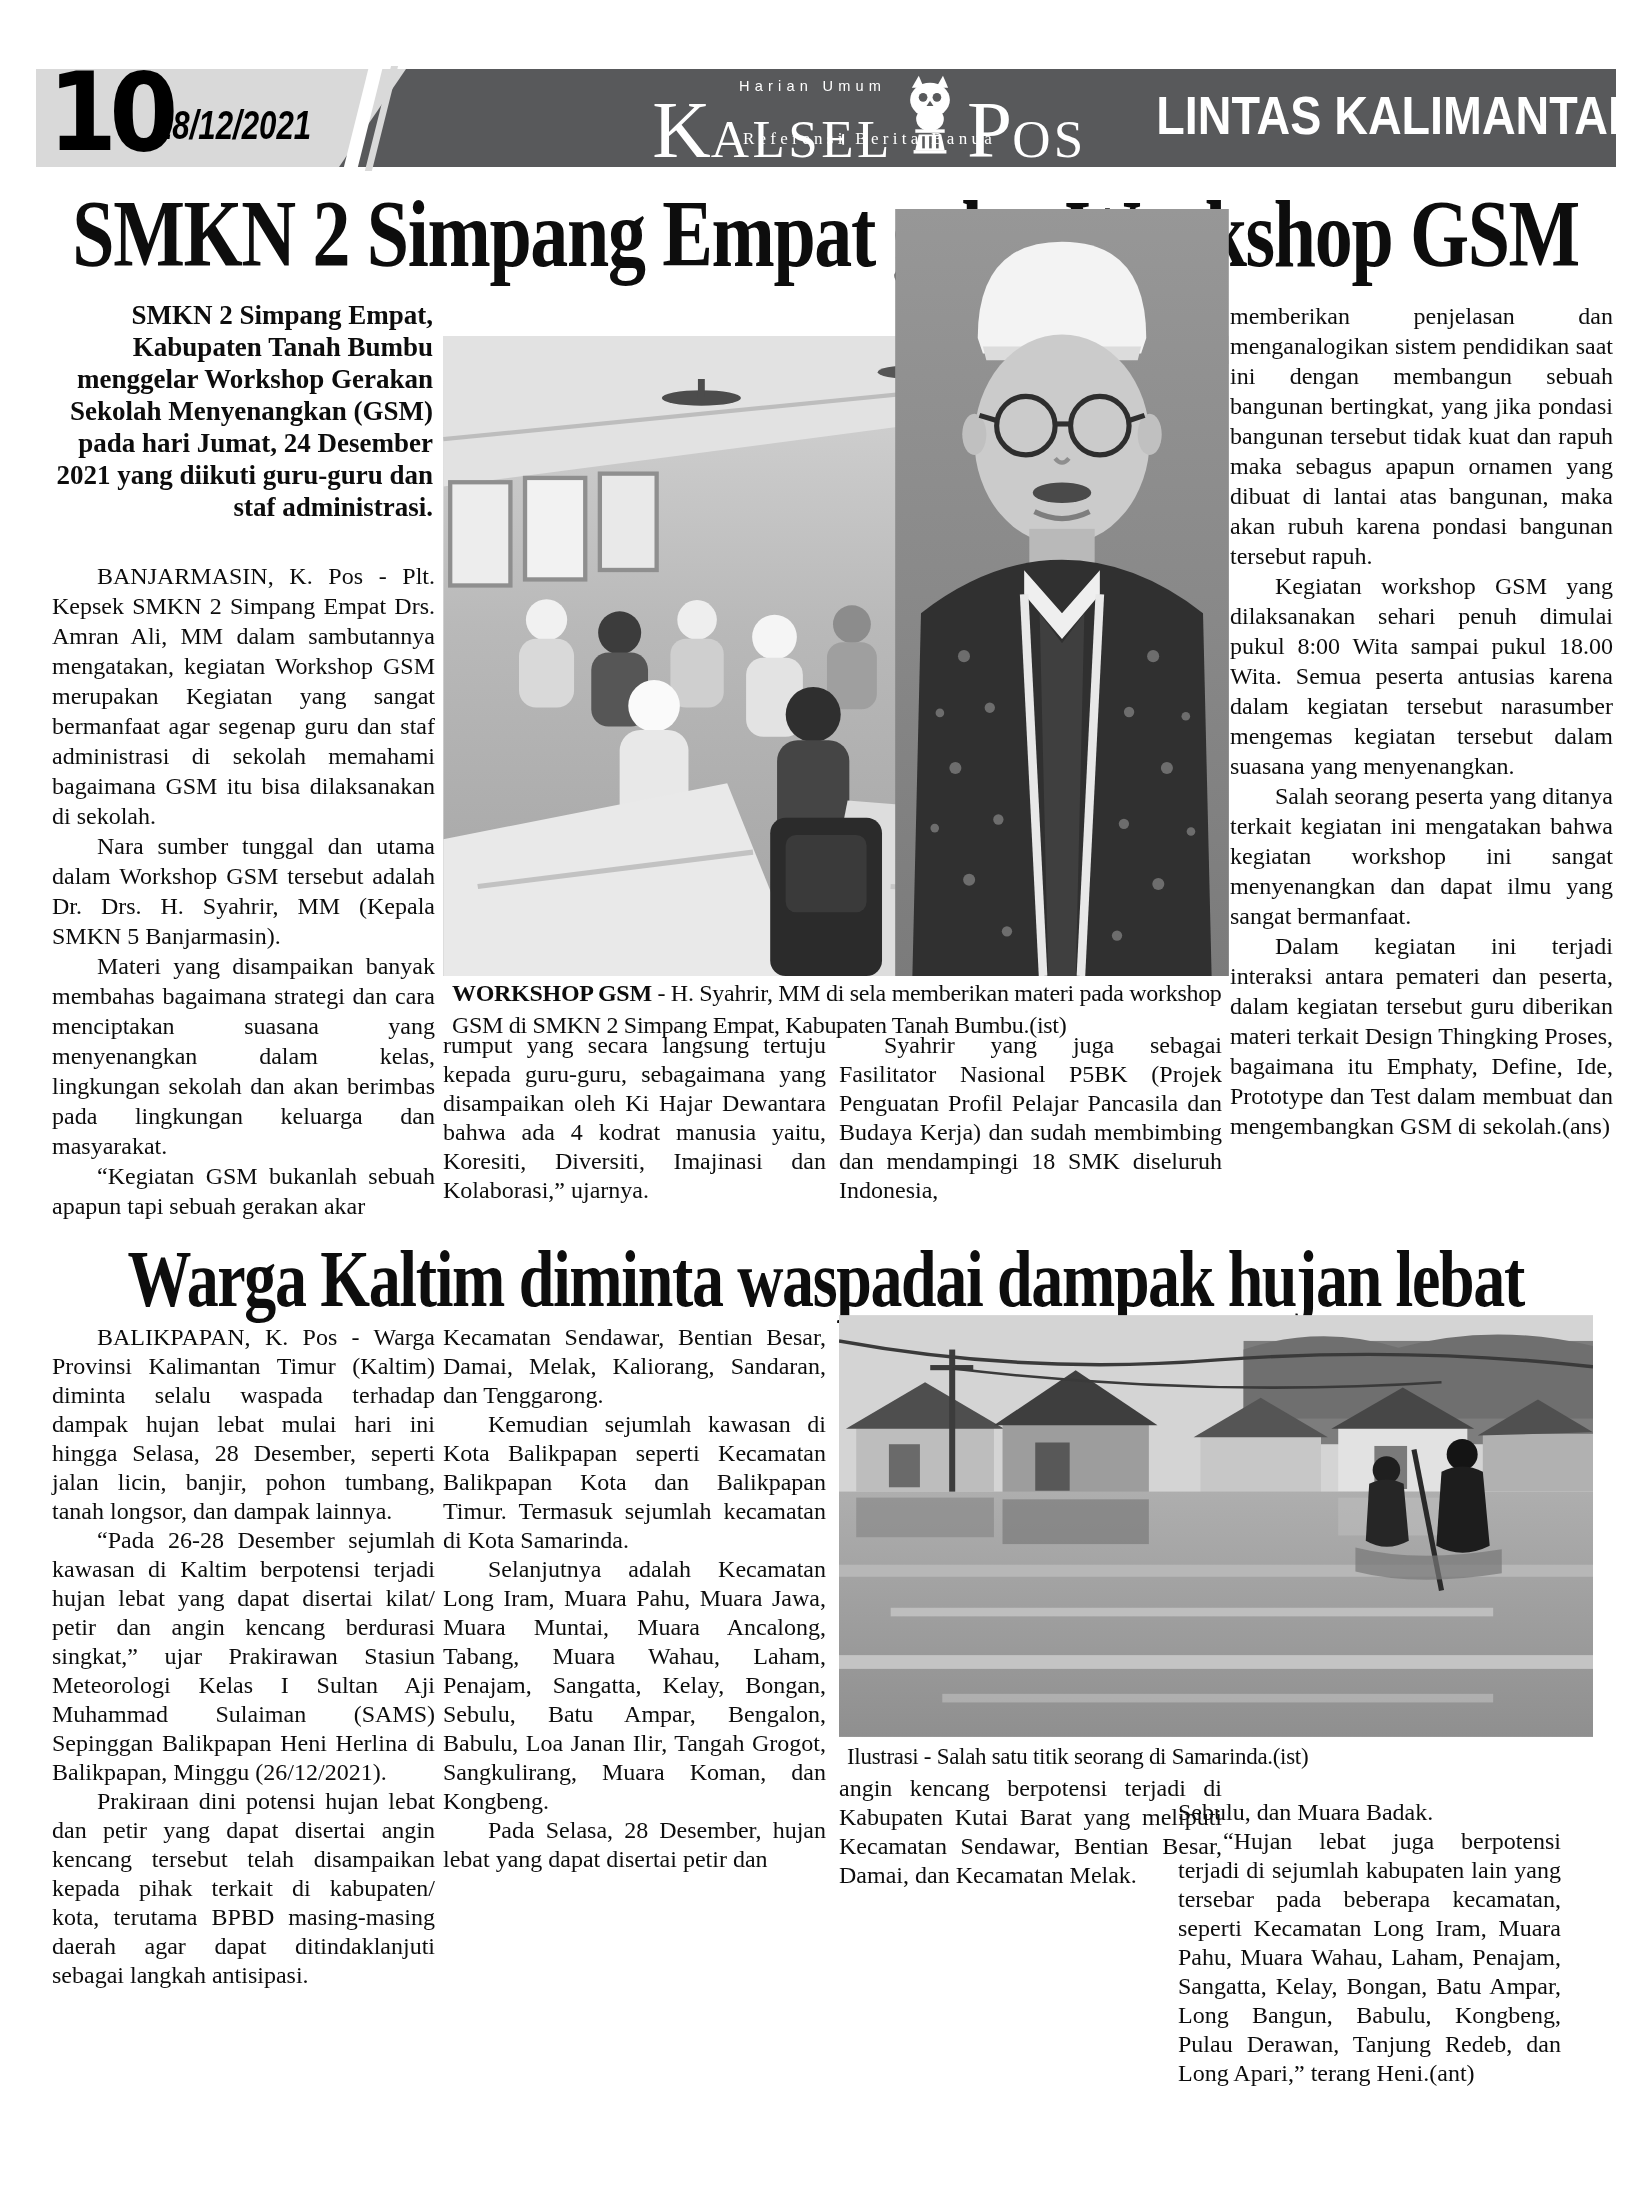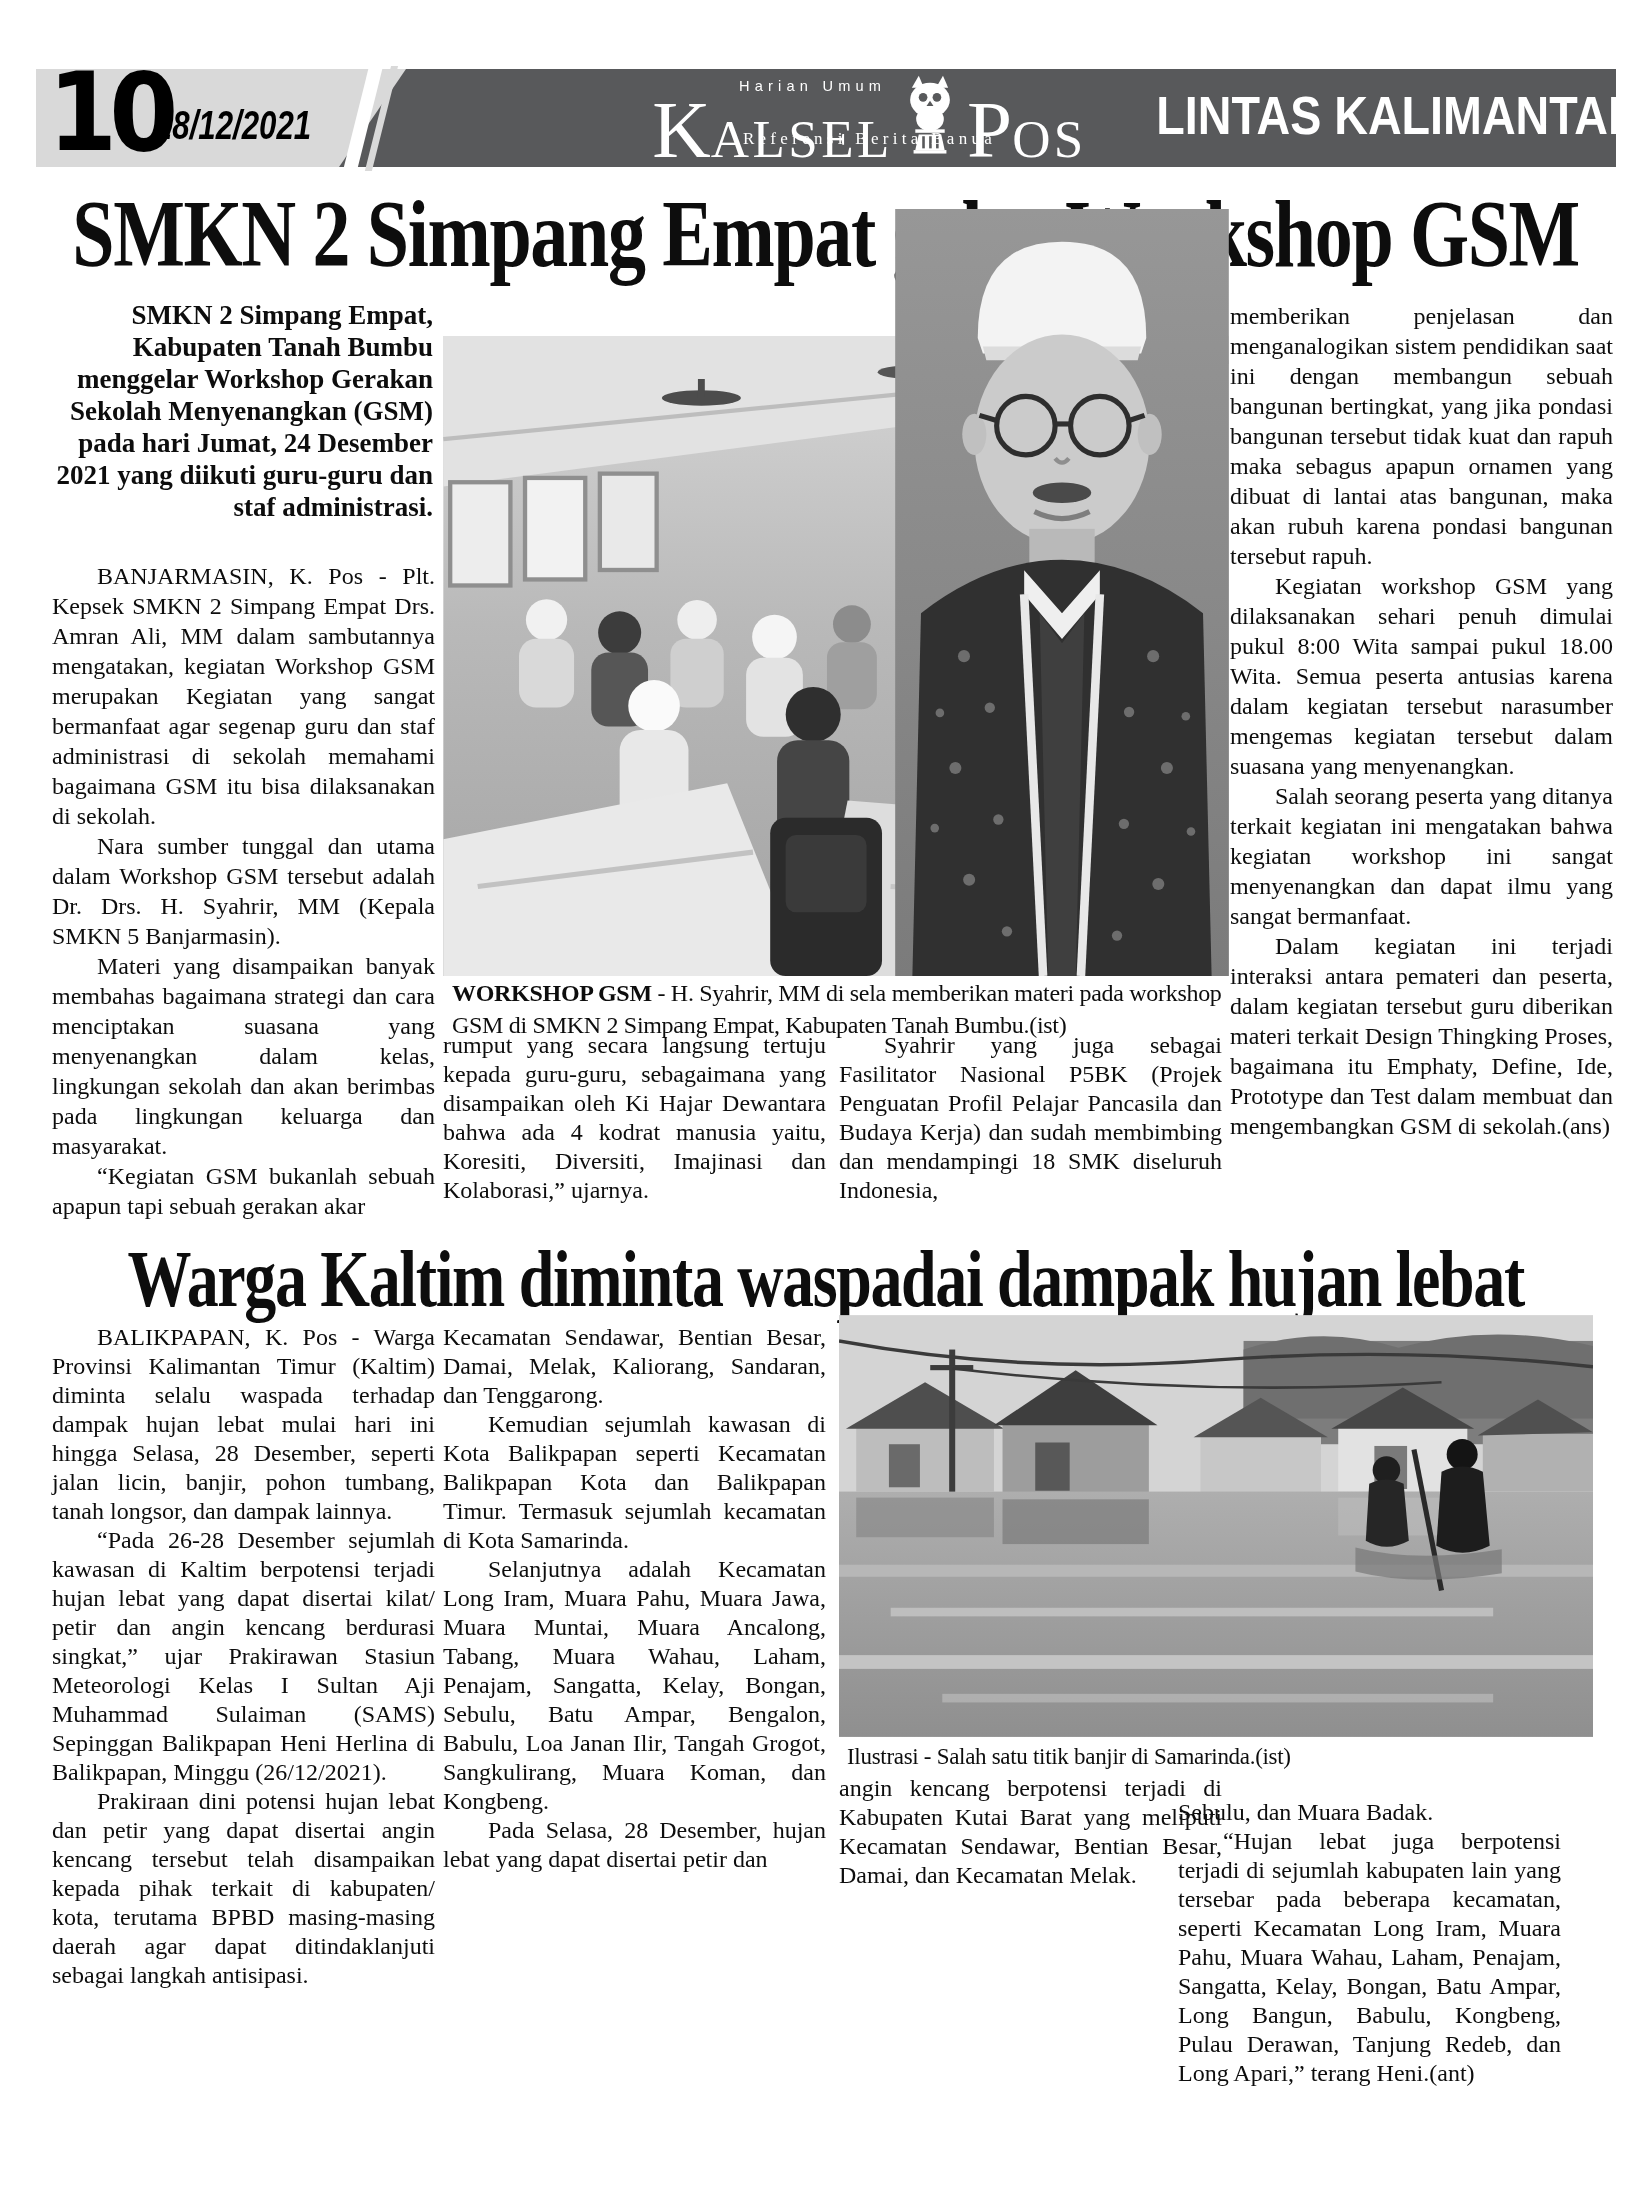--- a/index.html
+++ b/index.html
@@ -302,21 +302,21 @@
         <rect x="120" y="440" width="640" height="10" fill="#b5b5b5" opacity="0.8"></rect>
         <circle cx="636" cy="180" r="16" fill="#1f1f1f"></circle>
         <path d="M616 196 Q636 186 656 196 L662 262 Q636 276 612 262 Z" fill="#262626"></path>
         <circle cx="724" cy="162" r="18" fill="#141414"></circle>
         <path d="M700 182 Q724 170 748 182 L756 268 Q724 284 694 268 Z" fill="#1d1d1d"></path>
         <line x1="668" y1="156" x2="700" y2="320" stroke="#2a2a2a" stroke-width="6"></line>
         <path d="M600 270 Q670 288 770 272 L770 300 Q670 316 600 298 Z" fill="#777777" opacity="0.7"></path>
       </svg>
     </div>
 
-    <div class="cap cap2">Ilustrasi - Salah satu titik banjir di Samarinda.(ist)</div>
+    <div class="cap cap2">Ilustrasi - Salah satu titik seorang di Samarinda.(ist)</div>
 
     <div class="col bt" style="left:839px; top:1774px;">
       <p>angin kencang berpotensi terjadi di Kabupaten Kutai Barat yang meliputi Kecamatan Sendawar, Bentian Besar, Damai, dan Kecamatan Melak.</p>
     </div>
 
     <div class="col bt" style="left:1178px; top:1798px;">
       <p>Sebulu, dan Muara Badak.</p>
       <p class="ind">“Hujan lebat juga berpotensi terjadi di sejumlah kabupaten lain yang tersebar pada beberapa kecamatan, seperti Kecamatan Long Iram, Muara Pahu, Muara Wahau, Laham, Penajam, Sangatta, Kelay, Bongan, Batu Ampar, Long Bangun, Babulu, Kongbeng, Pulau Derawan, Tanjung Redeb, dan Long Apari,” terang Heni.(ant)</p>
     </div>
   </div>

